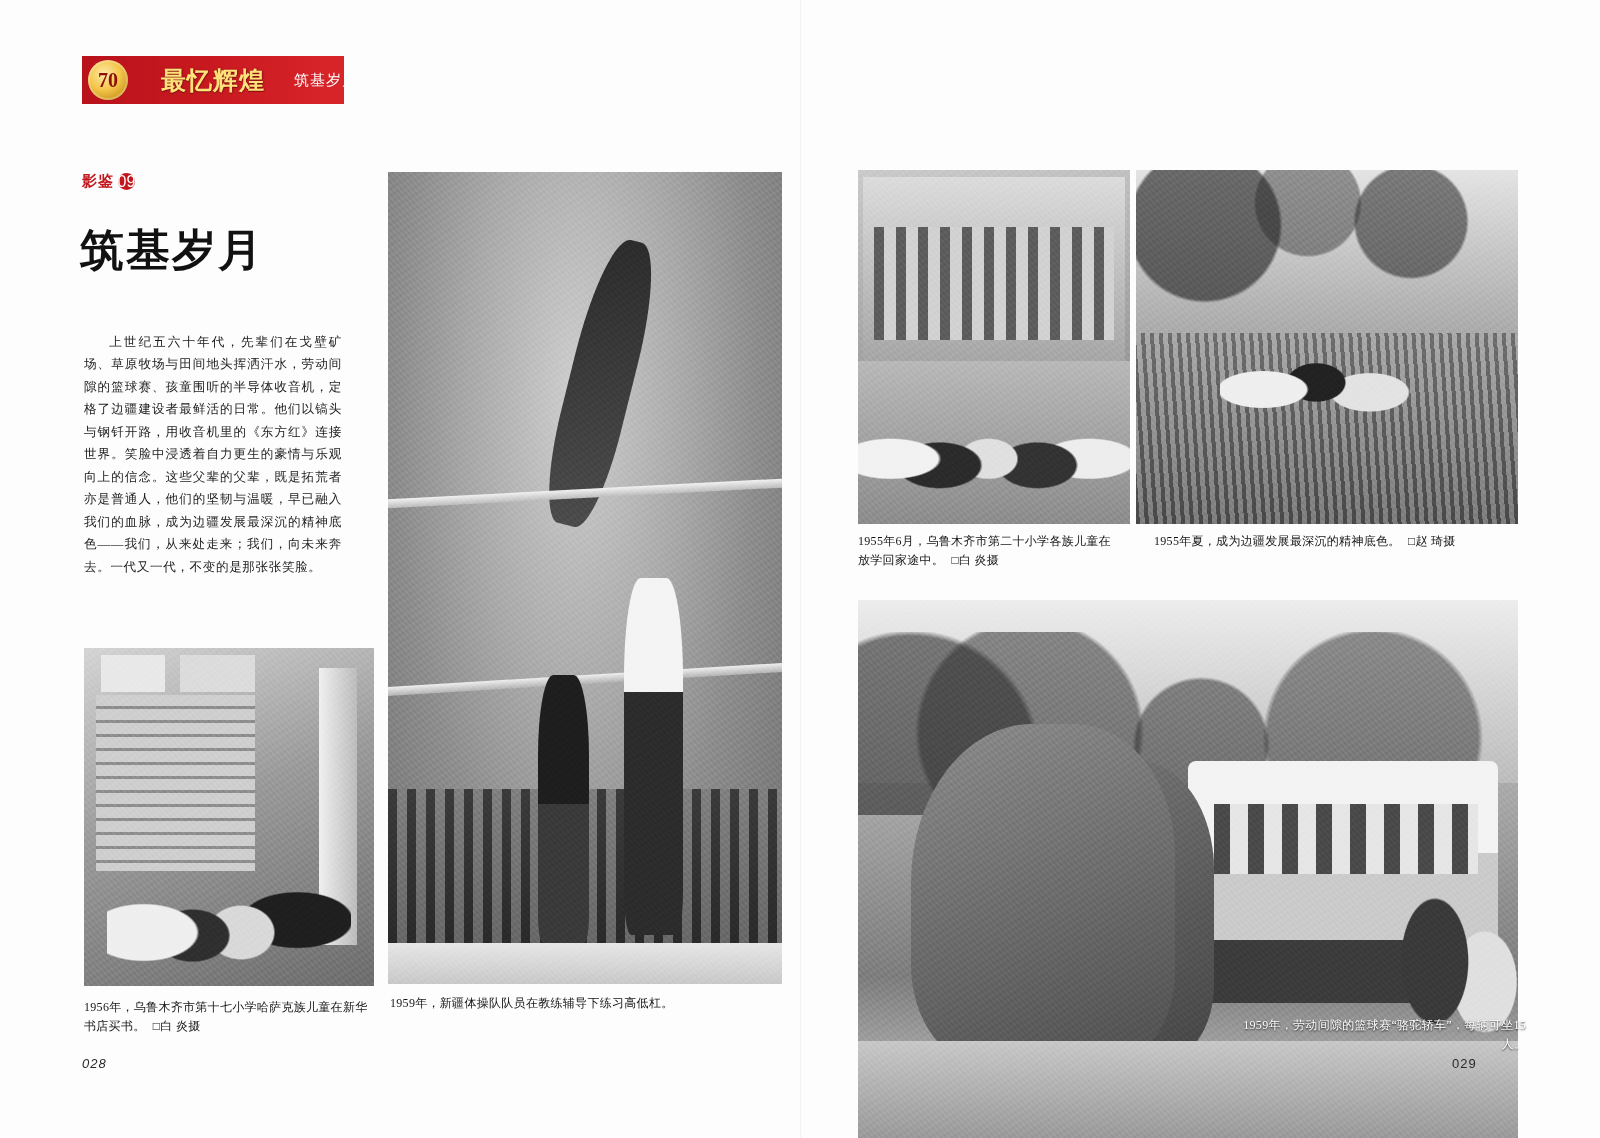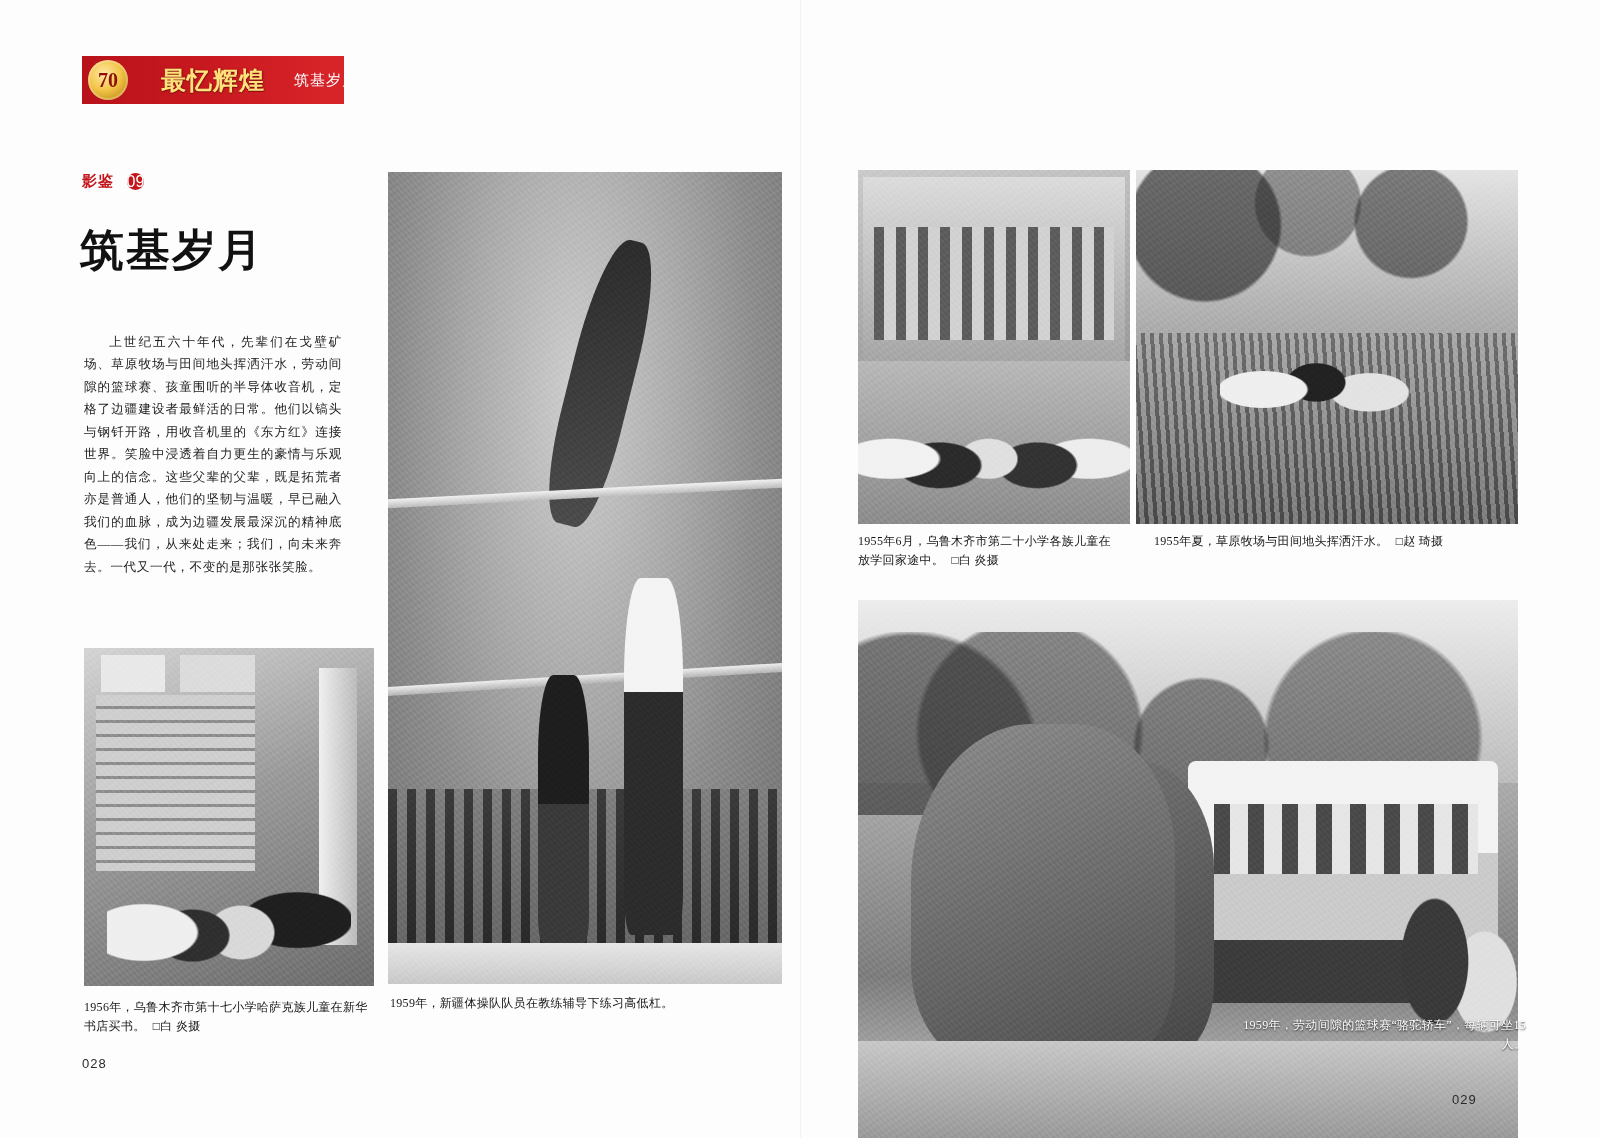--- a/index.html
+++ b/index.html
@@ -66,21 +66,21 @@
     white-space: nowrap;
     letter-spacing: 1px;
   }
   
   .section-label {
     position: absolute;
     left: 82px;
     top: 172px;
     display: flex;
     align-items: center;
-    gap: 13px;
+    gap: 4px;
   }
   .section-label .sl-text {
     font-family: "Liberation Serif", serif;
     font-size: 15px;
     color: #c3161c;
     letter-spacing: 1px;
     font-weight: bold;
   }
   .section-label .sl-num {
     width: 17px;
@@ -388,35 +388,35 @@
     <span class="credit">□白 炎摄</span>
   </div>
 
   <div class="photo" id="photo-picnic">
     <div class="trees"></div>
     <div class="grass"></div>
     <div class="group"></div>
     <div class="grain"></div>
   </div>
   <div class="caption" style="left:1154px; top:532px; width:364px;">
-    <span>1955年夏，草原牧场与田间地头挥洒汗水。</span>
+    <span>1955年夏，成为边疆发展最深沉的精神底色。</span>
     <span class="credit">□赵 琦摄</span>
   </div>
 
   <div class="photo" id="photo-camel">
     <div class="sky"></div>
     <div class="treeline"></div>
     <div class="bus"></div>
     <div class="bus-win"></div>
     <div class="camel2"></div>
     <div class="camel"></div>
     <div class="ground"></div>
     <div class="bystanders"></div>
     <div class="grain"></div>
   </div>
   <div class="caption overlay" style="left:1236px; top:1016px; width:290px; text-align:right;">
     <span>1959年，劳动间隙的篮球赛“骆驼轿车”，每辆可坐15人。</span>
   </div>
 
-  <div class="folio" style="left:82px; top:1056px;">028</div>
-  <div class="folio" style="left:1452px; top:1056px;margin-top:36px;">029</div>
+  <div class="folio" style="left:82px; top:1056px;font-style:italic;">028</div>
+  <div class="folio" style="left:1452px; top:1056px;">029</div>
 
 </div>
 
 </body></html>

